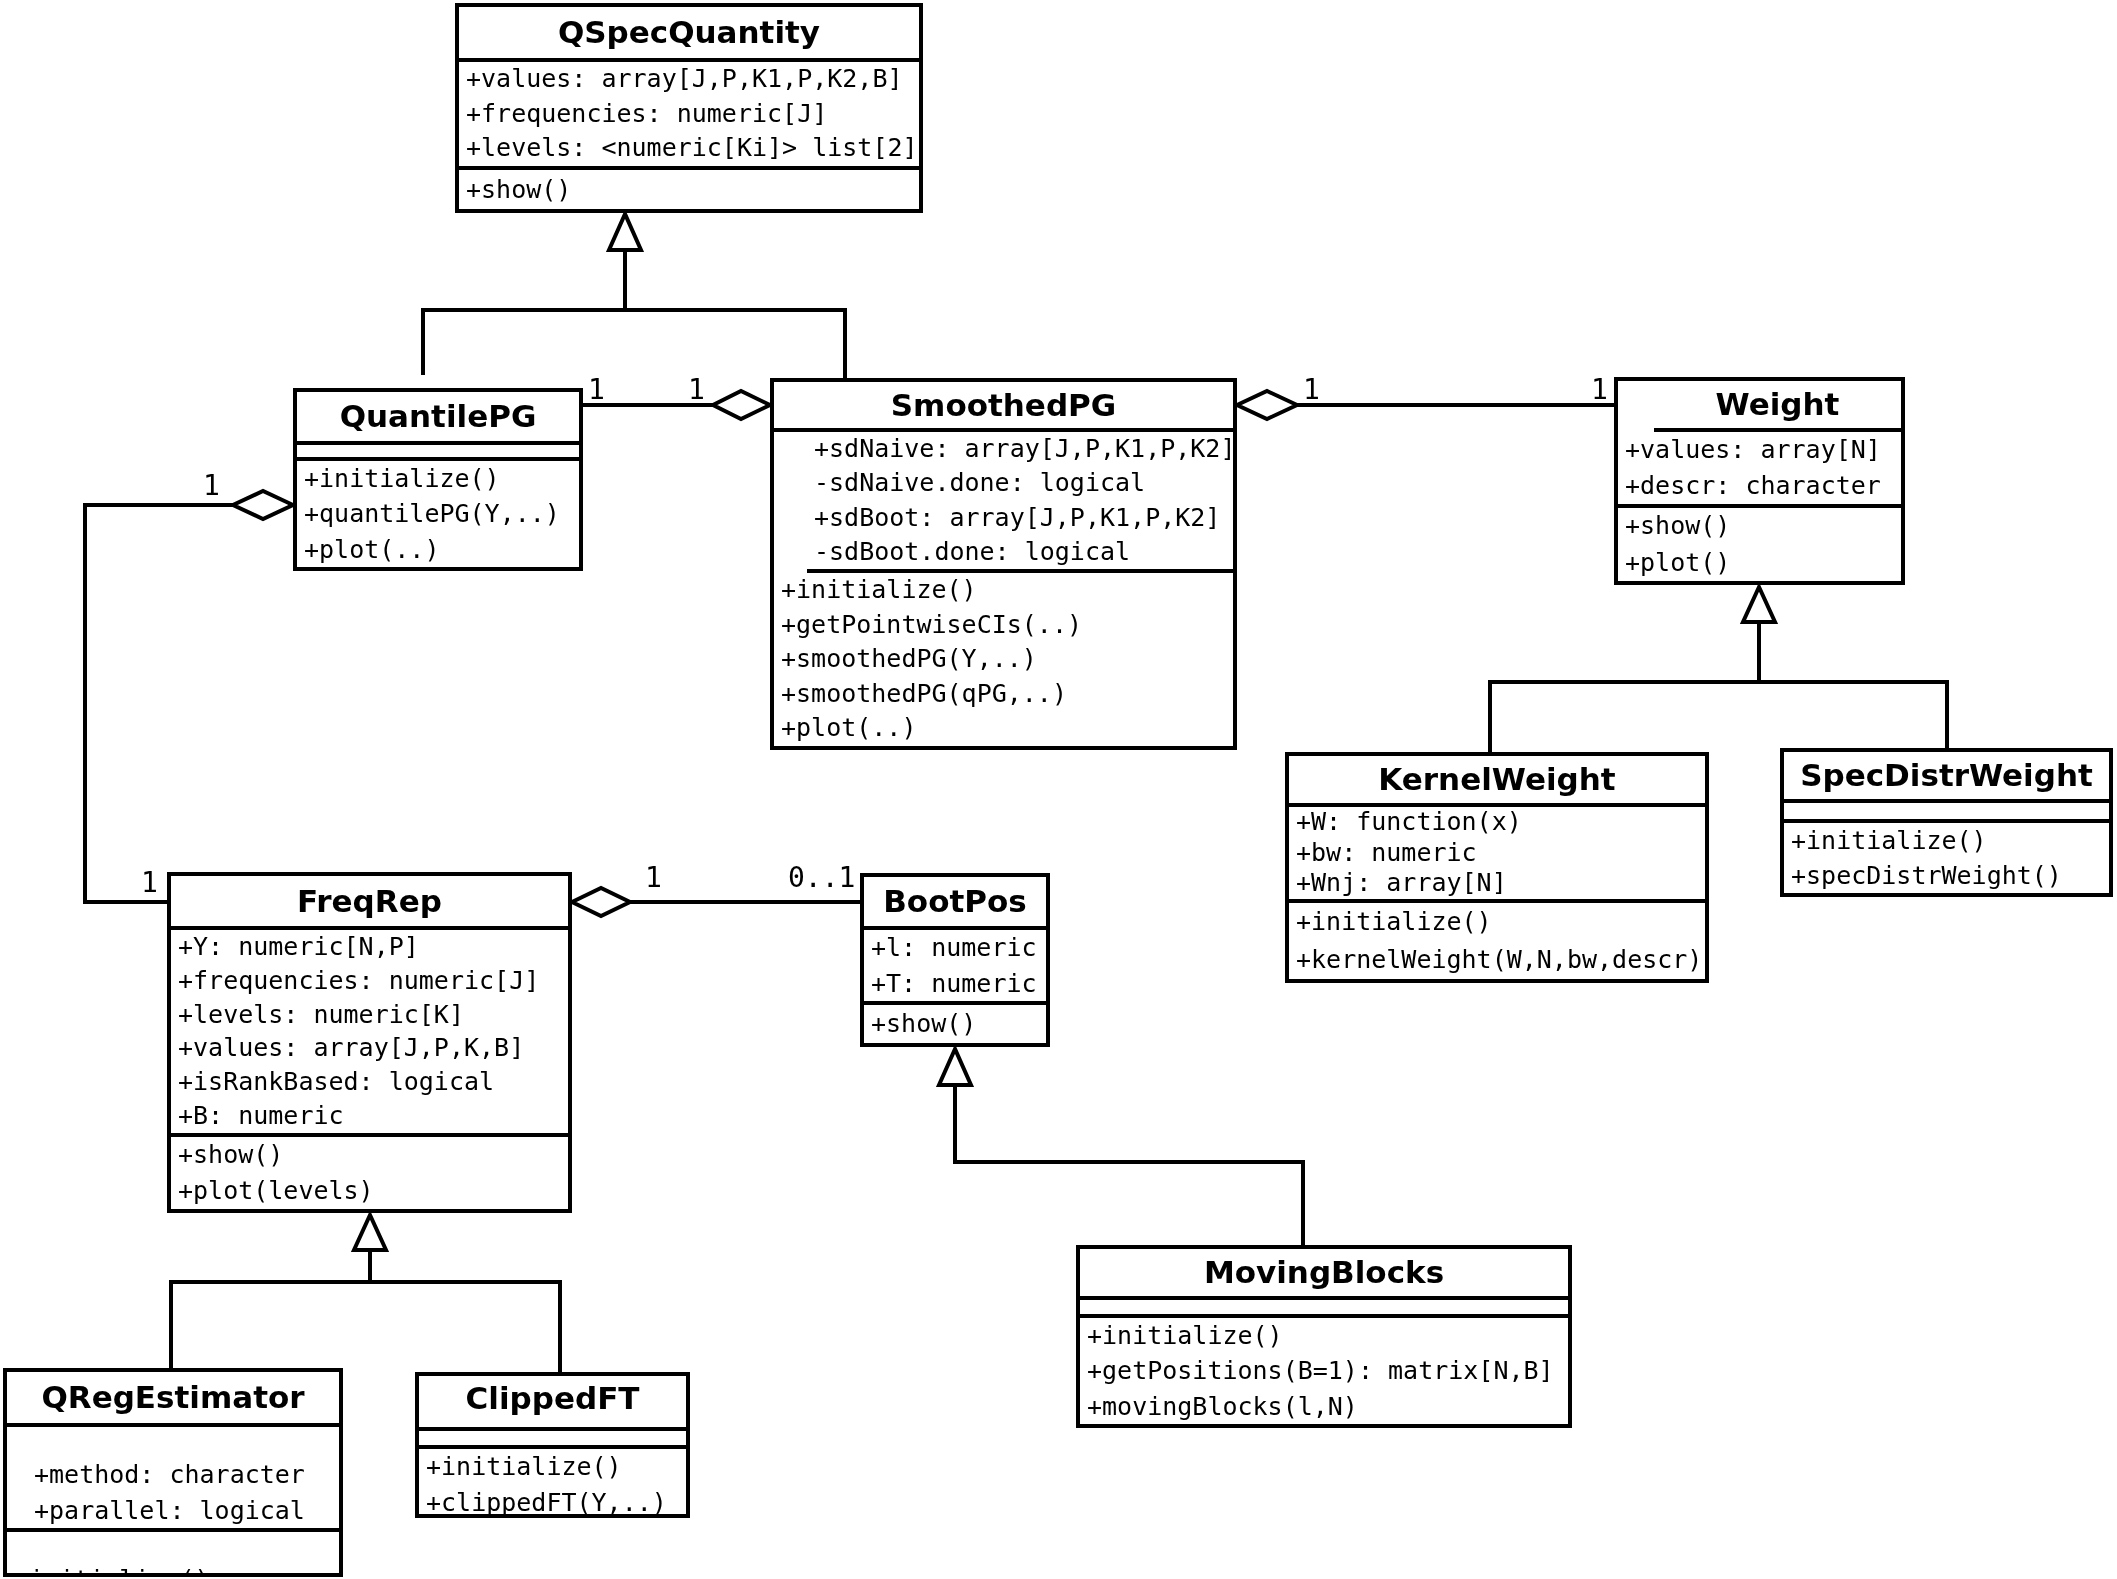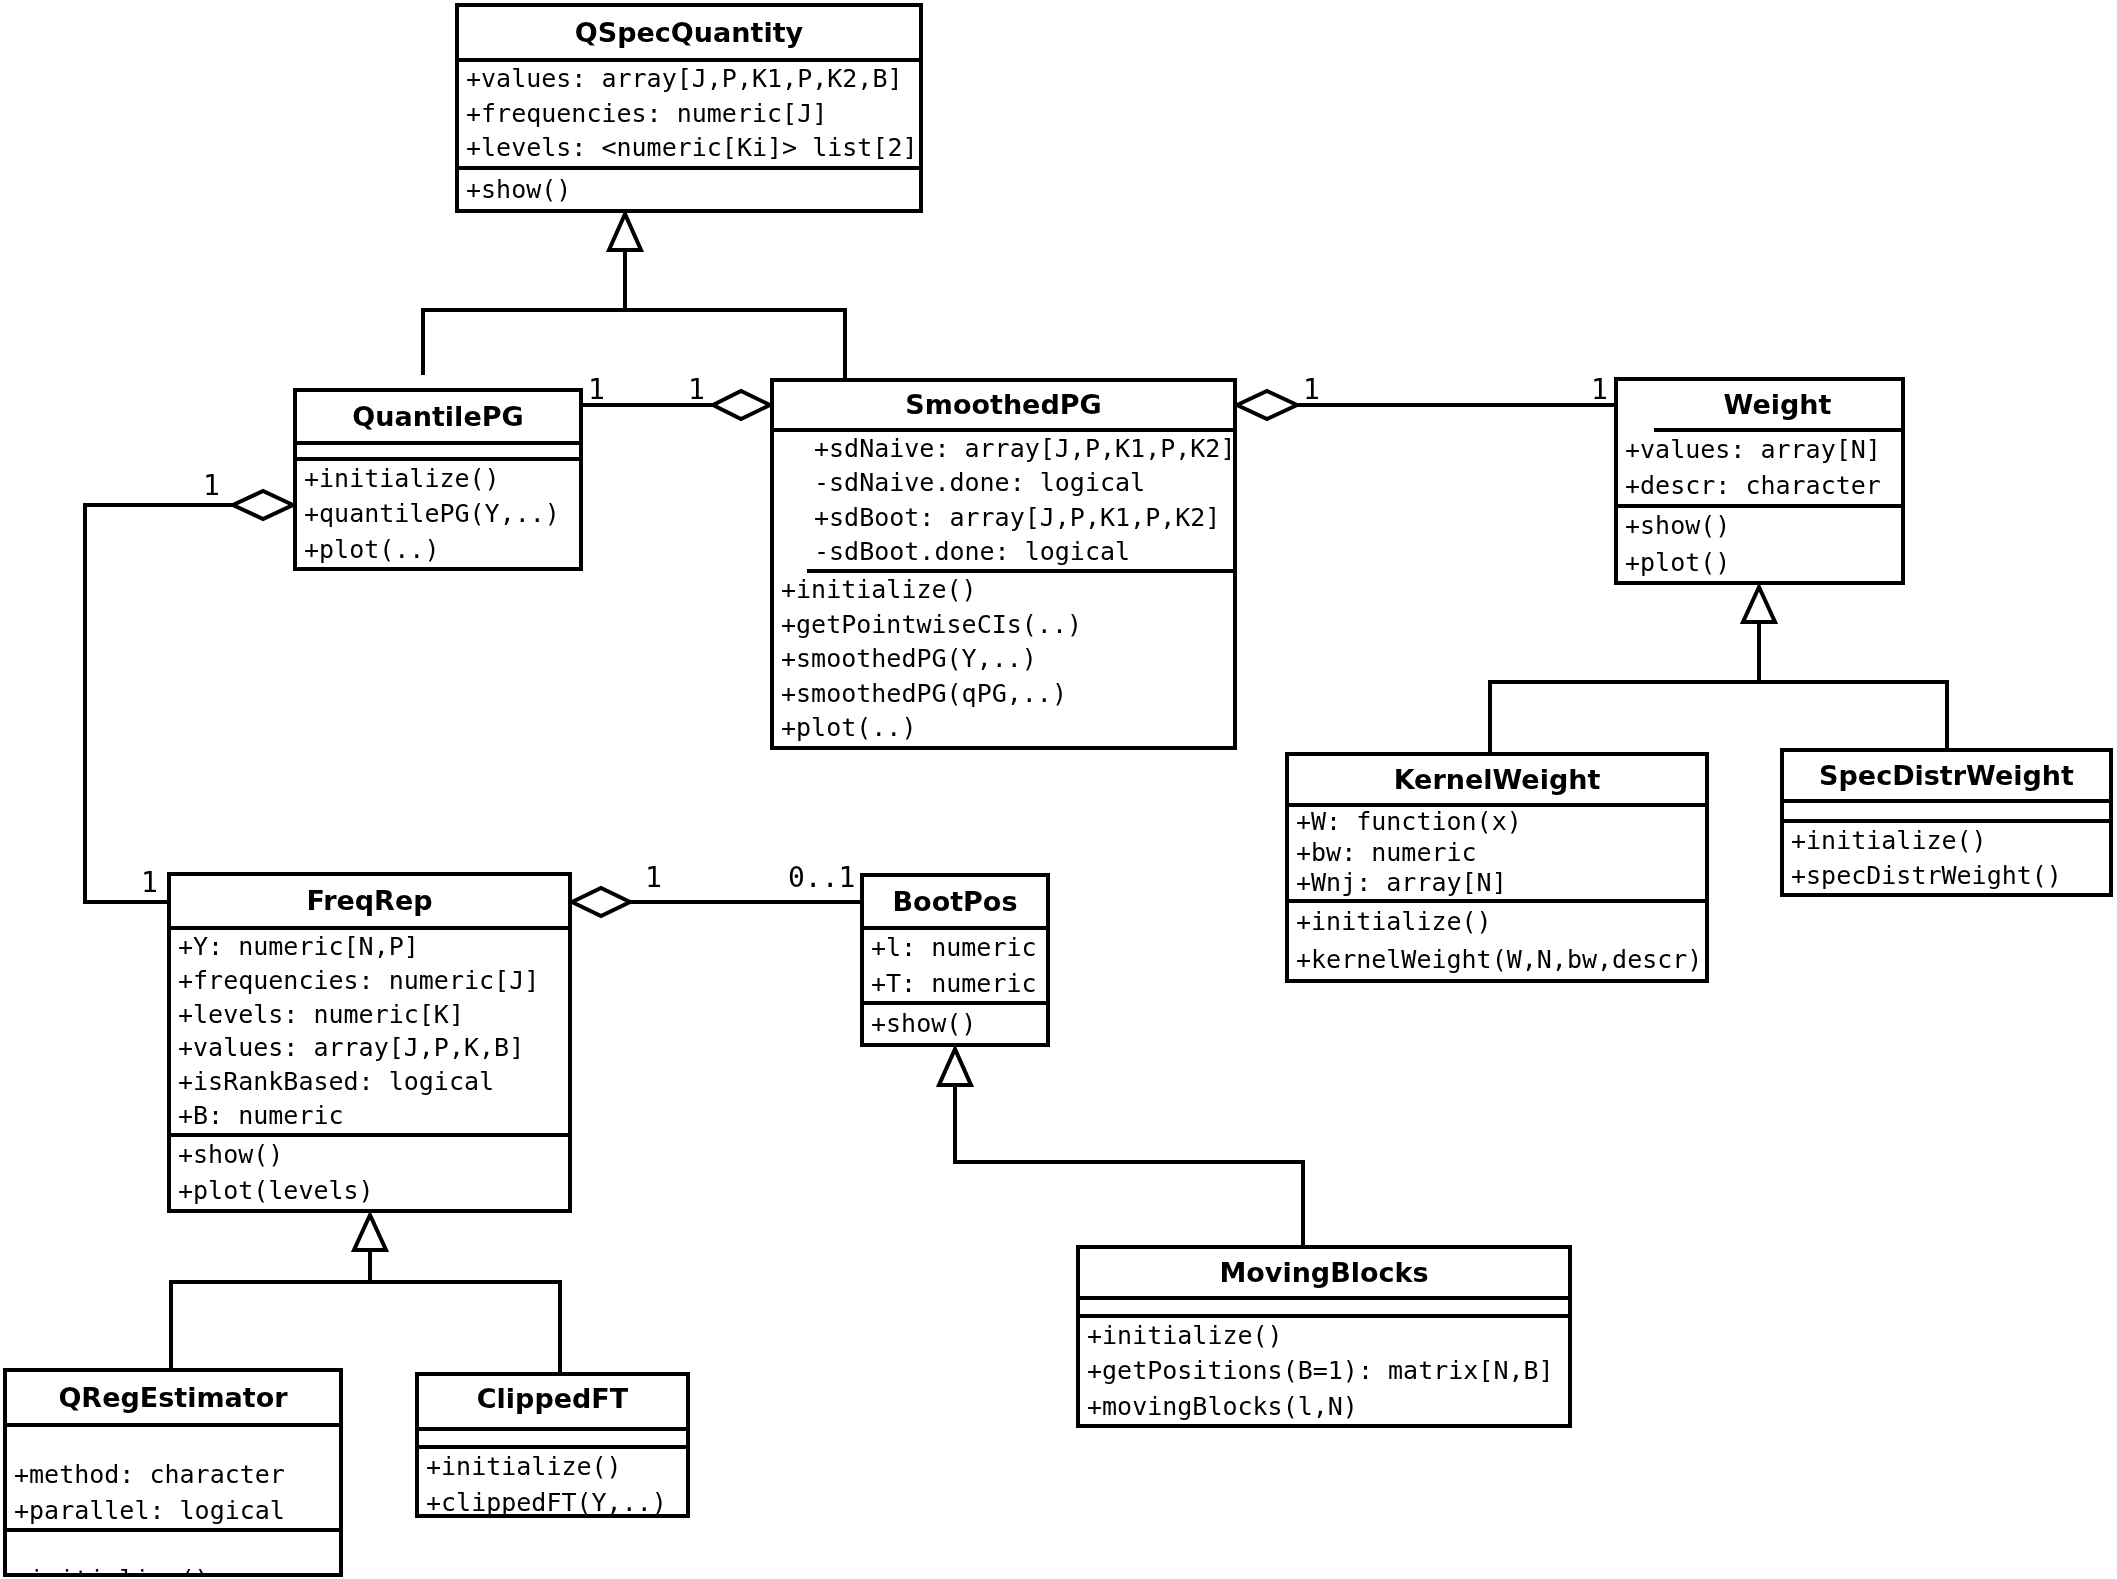--- a/index.html
+++ b/index.html
@@ -17,21 +17,21 @@
     border:4px solid #000000;
     box-sizing:border-box;
     display:flex;
     flex-direction:column;
   }
   .uml-title{
     box-sizing:border-box;
     border-bottom:4px solid #000000;
     font-family:"DejaVu Sans", sans-serif;
     font-weight:bold;
-    font-size:27px;
+    font-size:31px;
     text-align:center;
     white-space:nowrap;
     overflow:hidden;
     flex:none;
   }
   .uml-attrs{
     box-sizing:border-box;
     border-bottom:4px solid #000000;
     overflow:hidden;
     flex:none;
@@ -205,21 +205,21 @@
       <div class="uml-attrs" style="height: 75px; line-height: 35.5px;">
         <div class="uml-line">+l: numeric</div>
         <div class="uml-line">+T: numeric</div>
       </div>
       <div class="uml-methods" style="line-height: 38px;">
         <div class="uml-line">+show()</div>
       </div>
     </div>
     <div class="uml-class" style="left: 3px; top: 1368px; width: 340px; height: 209px; gap: 30px;">
       <div class="uml-title" style="height: 55px; line-height: 51px;">QRegEstimator</div>
-      <div class="uml-attrs" style="height: 75px; line-height: 35.5px;">
+      <div class="uml-attrs" style="height: 75px; line-height: 35.5px; padding-left: 20px;">
         <div class="uml-line">+method: character</div>
         <div class="uml-line">+parallel: logical</div>
       </div>
       <div class="uml-methods" style="line-height: 35.5px;">
         <div class="uml-line">+initialize()</div>
         <div class="uml-line">+qRegEstimator(Y,..)</div>
       </div>
     </div>
     <div class="uml-class" style="left: 415px; top: 1372px; width: 275px; height: 146px;">
       <div class="uml-title" style="height: 55px; line-height: 45px;">ClippedFT</div>

